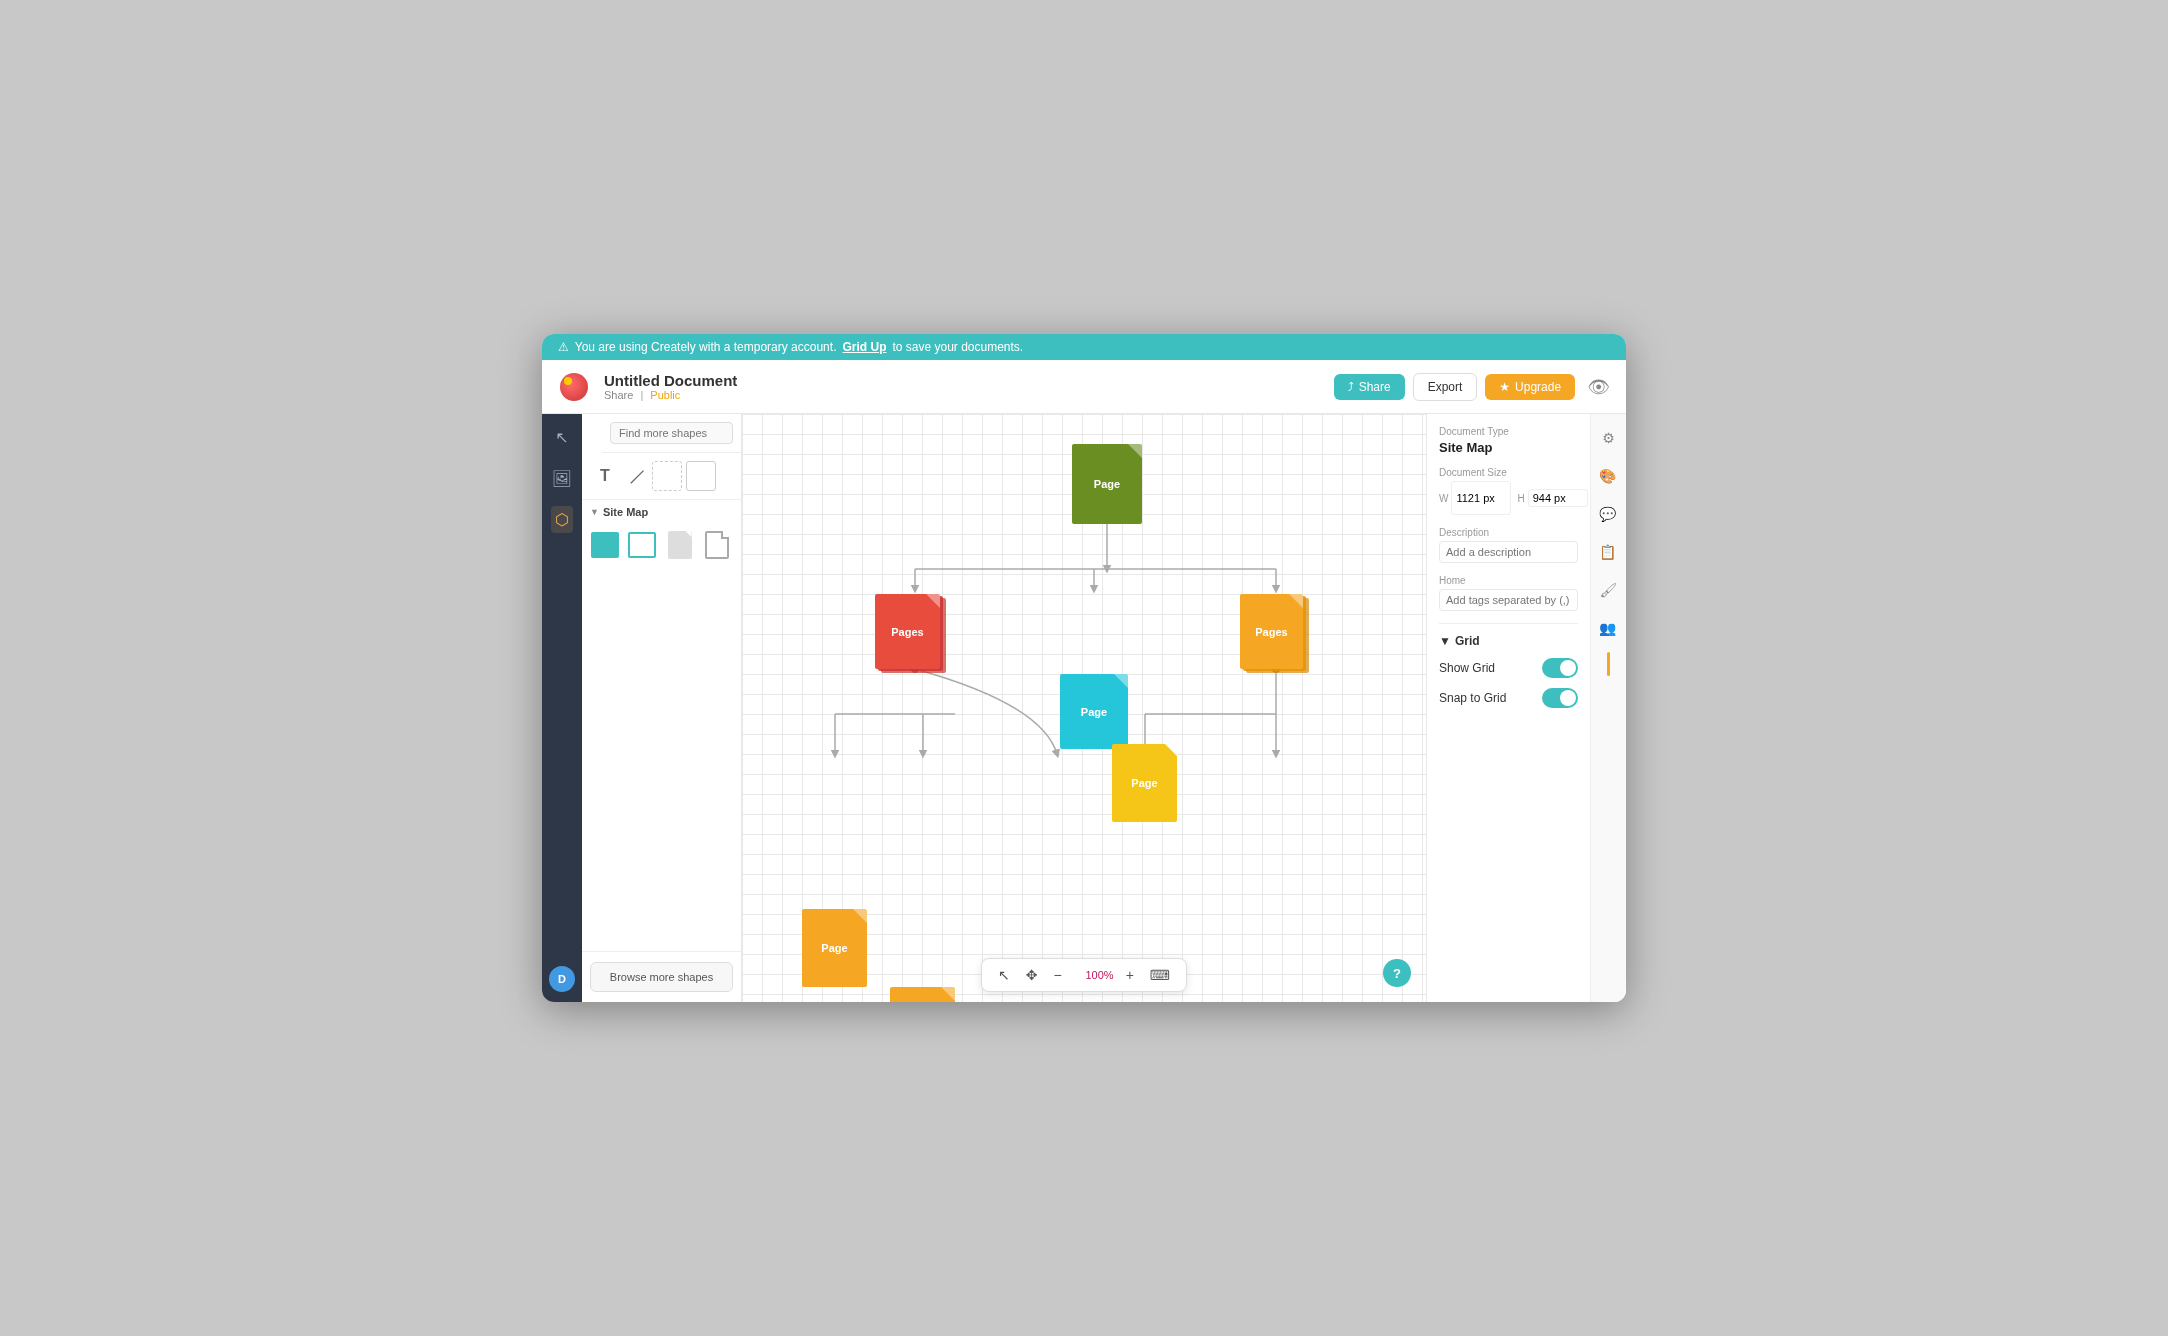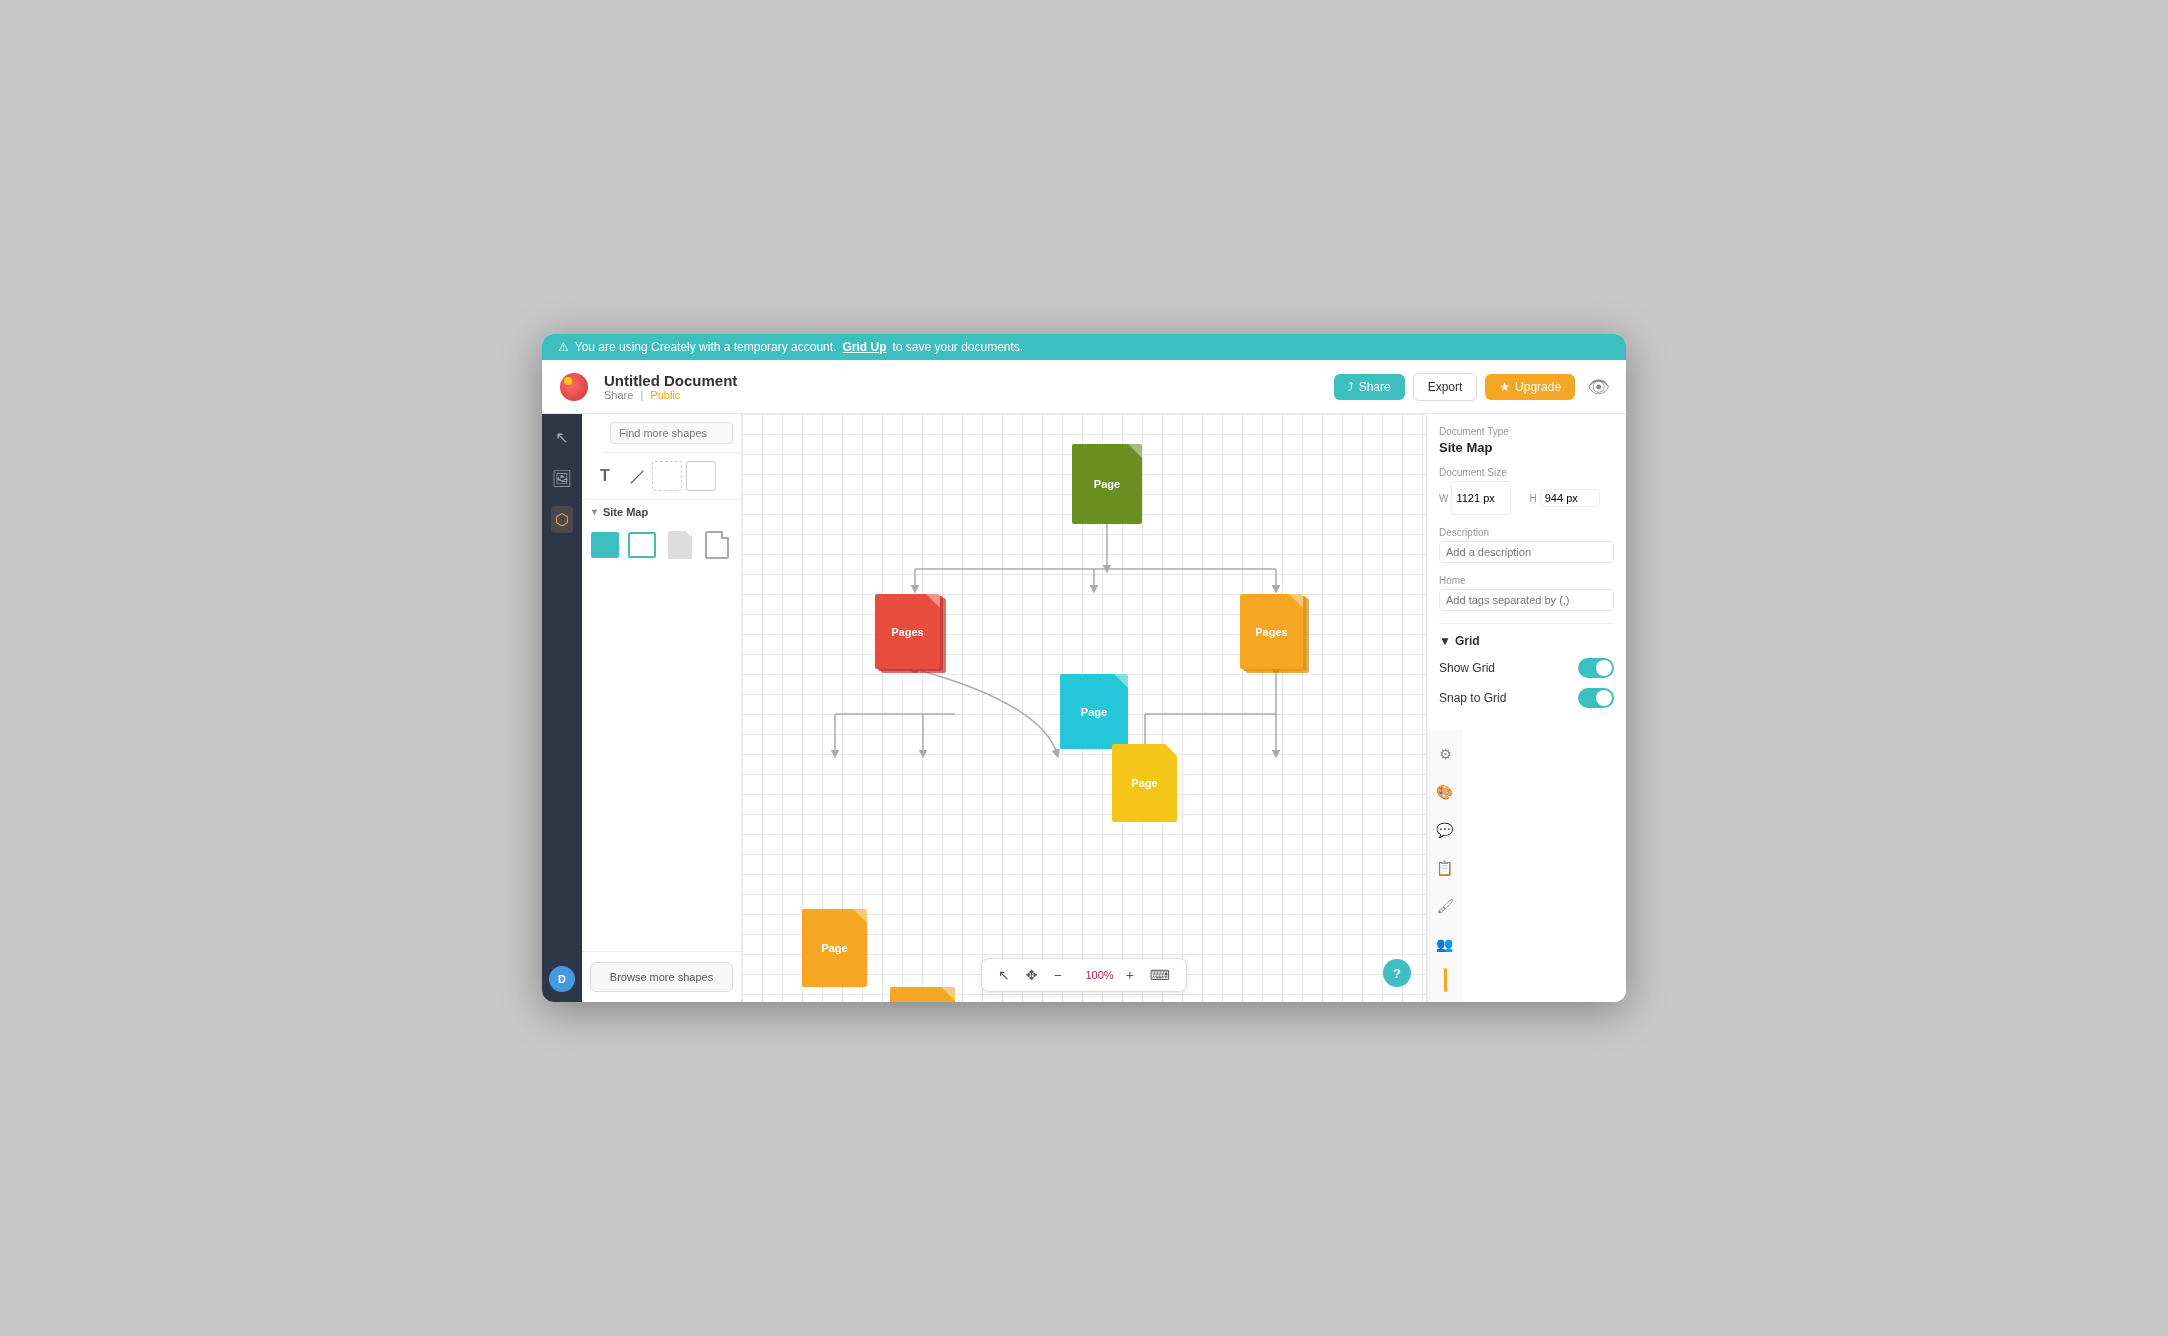--- a/index.html
+++ b/index.html
@@ -346,21 +346,20 @@
       min-width: 40px;
       text-align: right;
     }
     
     .right-panel {
       width: 200px;
       background: #fff;
       border-left: 1px solid #e8e8e8;
       display: flex;
       flex-shrink: 0;
-      flex-direction: column;
     }
     .right-panel-content {
       flex: 1;
       padding: 12px;
       overflow-y: auto;
       font-size: 11px;
     }
     .panel-section {
       margin-bottom: 12px;
     }

